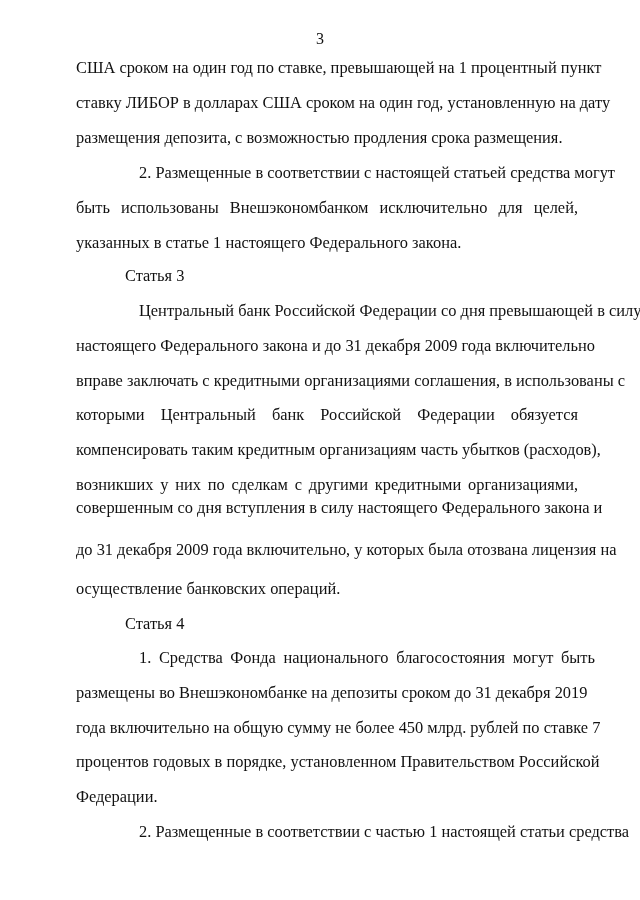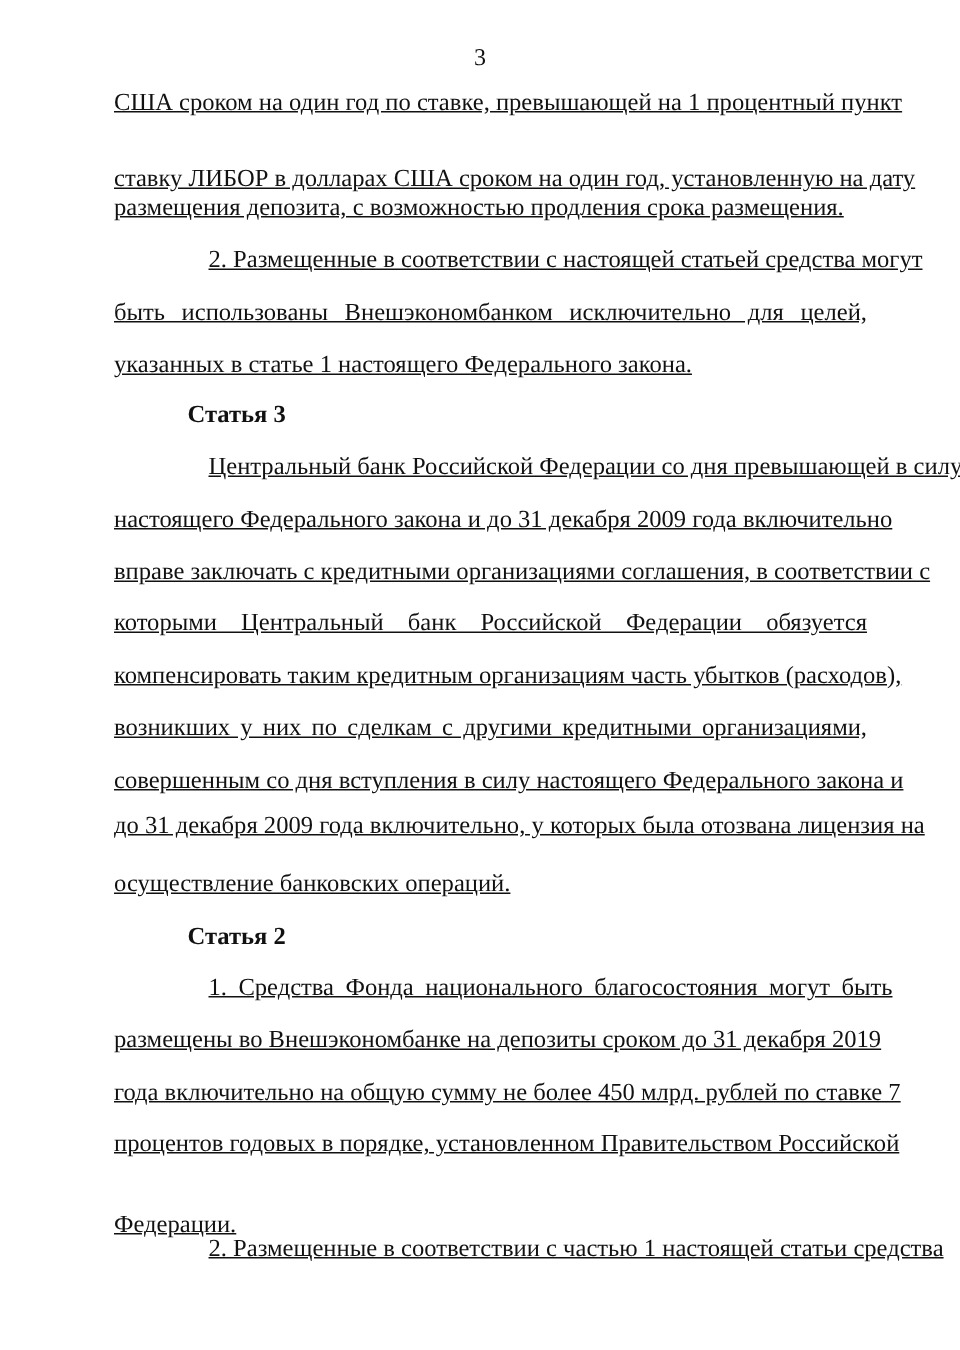--- a/index.html
+++ b/index.html
@@ -25,79 +25,78 @@
     }
     .line {
       position: absolute;
       left: 76px;
       width: 502px;
       font-size: 16.4px;
       line-height: 20px;
       white-space: nowrap;
       text-align: justify;
       text-align-last: justify;
-      text-decoration: underline;
     }
     .line.last {
       text-align: center;
       text-align-last: left;
     }
     .line.indent {
       left: 139px;
       width: 456px;
     }
     .heading {
       position: absolute;
       left: 125px;
       font-size: 16.4px;
       line-height: 20px;
-      font-weight: bold;
+      font-weight: normal;
       white-space: nowrap;
     }
   </style>
 </head>
 <body>
 
 <div>
 
   <div class="page-number">3</div>
 
   <div>
     <div class="line" style="top:58px">США сроком на один год по ставке, превышающей на 1 процентный пункт</div>
-    <div class="line" style="top:109px">ставку ЛИБОР в долларах США сроком на один год, установленную на дату</div>
+    <div class="line" style="top:93px">ставку ЛИБОР в долларах США сроком на один год, установленную на дату</div>
     <div class="line last" style="top:128px">размещения депозита, с возможностью продления срока размещения.</div>
   </div>
 
   <div>
     <div class="line indent" style="top:163px">2. Размещенные в соответствии с настоящей статьей средства могут</div>
     <div class="line" style="top:198px">быть использованы Внешэкономбанком исключительно для целей,</div>
     <div class="line last" style="top:233px">указанных в статье 1 настоящего Федерального закона.</div>
   </div>
 
   <div class="heading" style="top:266px">Статья 3</div>
 
   <div>
     <div class="line indent" style="top:301px">Центральный банк Российской Федерации со дня превышающей в силу</div>
     <div class="line" style="top:336px">настоящего Федерального закона и до 31 декабря 2009 года включительно</div>
-    <div class="line" style="top:371px">вправе заключать с кредитными организациями соглашения, в соответствии с</div>
+    <div class="line" style="top:371px">вправе заключать с кредитными организациями соглашения, в использованы с</div>
     <div class="line" style="top:405px">которыми Центральный банк Российской Федерации обязуется</div>
     <div class="line" style="top:440px">компенсировать таким кредитным организациям часть убытков (расходов),</div>
     <div class="line" style="top:475px">возникших у них по сделкам с другими кредитными организациями,</div>
-    <div class="line" style="top:510px">совершенным со дня вступления в силу настоящего Федерального закона и</div>
+    <div class="line" style="top:498px">совершенным со дня вступления в силу настоящего Федерального закона и</div>
     <div class="line" style="top:540px">до 31 декабря 2009 года включительно, у которых была отозвана лицензия на</div>
     <div class="line last" style="top:579px">осуществление банковских операций.</div>
   </div>
 
-  <div class="heading" style="top:614px">Статья 2</div>
+  <div class="heading" style="top:614px">Статья 4</div>
 
   <div>
     <div class="line indent" style="top:648px">1. Средства Фонда национального благосостояния могут быть</div>
     <div class="line" style="top:683px">размещены во Внешэкономбанке на депозиты сроком до 31 декабря 2019</div>
     <div class="line" style="top:718px">года включительно на общую сумму не более 450 млрд. рублей по ставке 7</div>
     <div class="line" style="top:752px">процентов годовых в порядке, установленном Правительством Российской</div>
-    <div class="line last" style="top:806px">Федерации.</div>
+    <div class="line last" style="top:787px">Федерации.</div>
   </div>
 
   <div>
     <div class="line indent" style="top:822px">2. Размещенные в соответствии с частью 1 настоящей статьи средства</div>
   </div>
 
 </div>
 
 </body></html>

